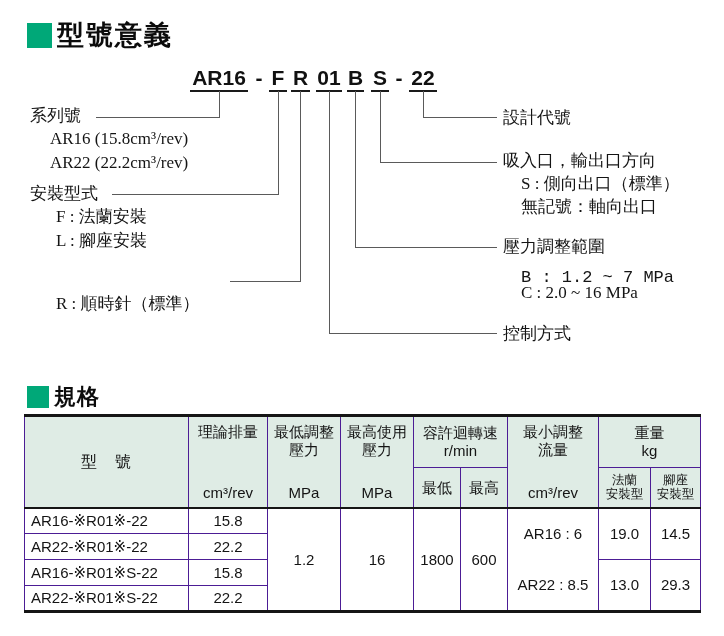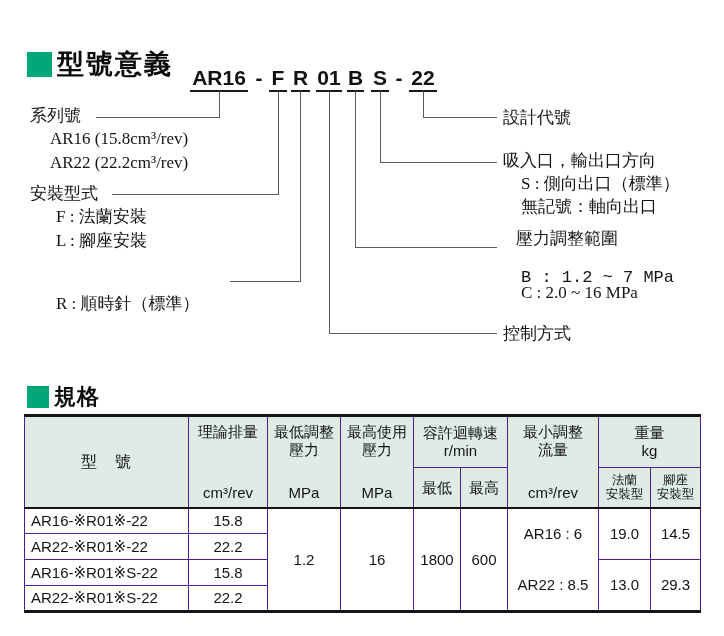--- a/index.html
+++ b/index.html
@@ -7,21 +7,21 @@
     position:relative; width:724px; height:636px; background:#ffffff;
     font-family:"Liberation Sans","DejaVu Sans",sans-serif; color:#111;
     overflow:hidden;
   }
   
   .sec-title { position:absolute; display:flex; align-items:center; gap:5px;
     font-weight:bold; color:#0b0b0b; white-space:nowrap; }
   .sec-title .sq { display:inline-block; background:var(--accent,#00a878); }
   .sq-lg { width:25px; height:25px; }
   .sq-sm { width:22px; height:22px; }
-  .title-lg { font-size:27px; letter-spacing:2px;margin-top:29px; }
+  .title-lg { font-size:27px; letter-spacing:2px; }
   .title-sm { font-size:22px; letter-spacing:1px; }
 
   
   .code-seg { position:absolute; top:66px; height:24px; line-height:24px;
     font-weight:bold; font-size:21px; text-align:center; letter-spacing:0; }
   .code-seg.u { border-bottom:2px solid #1a1a1a; }
 
   
   .conn { position:absolute; }
   .cl { border-right:1.5px solid var(--line-color,#555); border-bottom:1.5px solid var(--line-color,#555); }
@@ -83,21 +83,21 @@
   <div class="lbl" style="left:50px;top:153px;">AR22 (22.2cm³/rev)</div>
   <div class="lbl" style="left:30px;top:184px;">安裝型式</div>
   <div class="lbl" style="left:56px;top:207px;">F : 法蘭安裝</div>
   <div class="lbl" style="left:56px;top:231px;">L : 腳座安裝</div>
   <div class="lbl" style="left:56px;top:294px;">R : 順時針（標準）</div>
 
   <div class="lbl" style="left:503px;top:108px;">設計代號</div>
   <div class="lbl" style="left:503px;top:151px;">吸入口，輸出口方向</div>
   <div class="lbl" style="left:521px;top:174px;">S : 側向出口（標準）</div>
   <div class="lbl" style="left:521px;top:197px;">無記號：軸向出口</div>
-  <div class="lbl" style="left:503px;top:229px;margin-left:13px;">壓力調整範圍</div>
+  <div class="lbl" style="left:503px;top:237px;">壓力調整範圍</div>
   <div class="lbl" style="left:521px;top:268px;font-family:Liberation Mono, monospace;">B : 1.2 ~ 7 MPa</div>
   <div class="lbl" style="left:521px;top:283px;">C : 2.0 ~ 16 MPa</div>
   <div class="lbl" style="left:503px;top:324px;">控制方式</div>
 
   <div class="sec-title title-sm" style="left:27px; top:382px;">
     <span class="sq sq-sm"></span>
     <span>規格</span>
   </div>
 
   <table class="spec-table">

